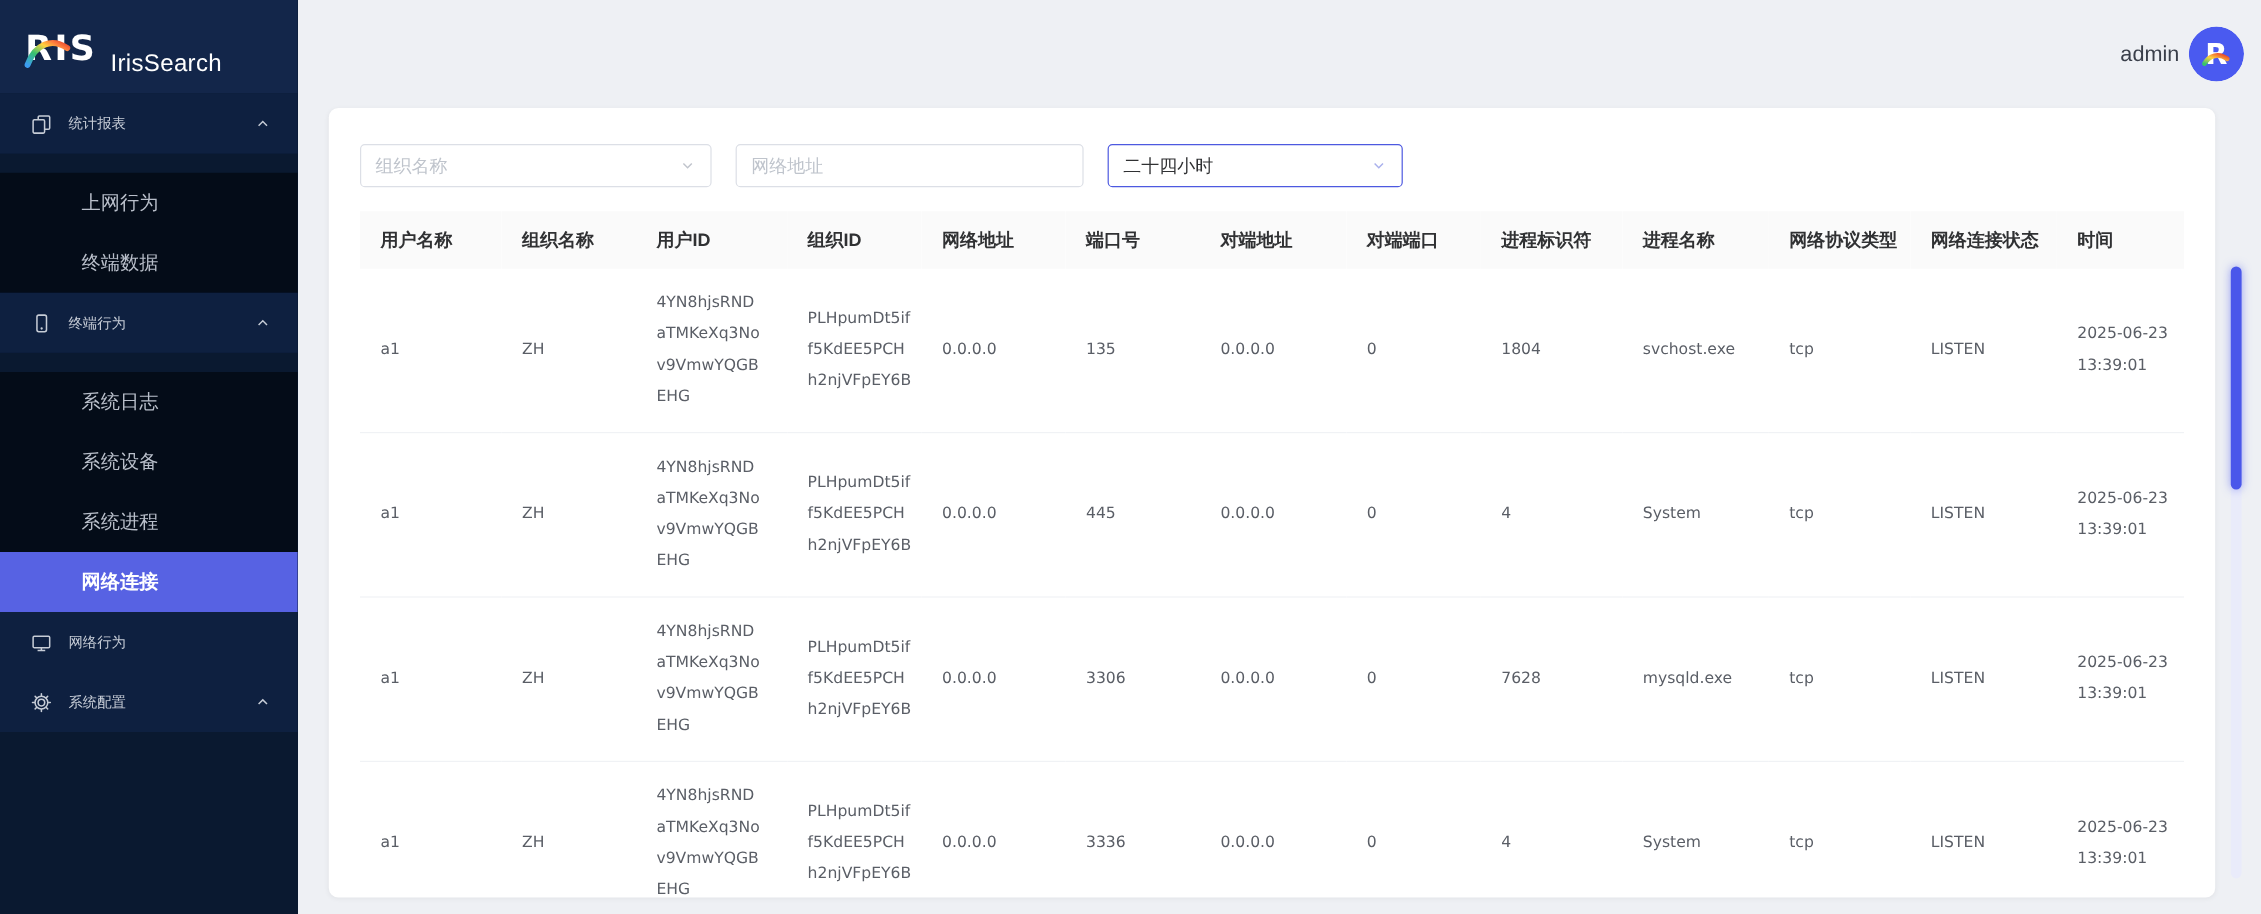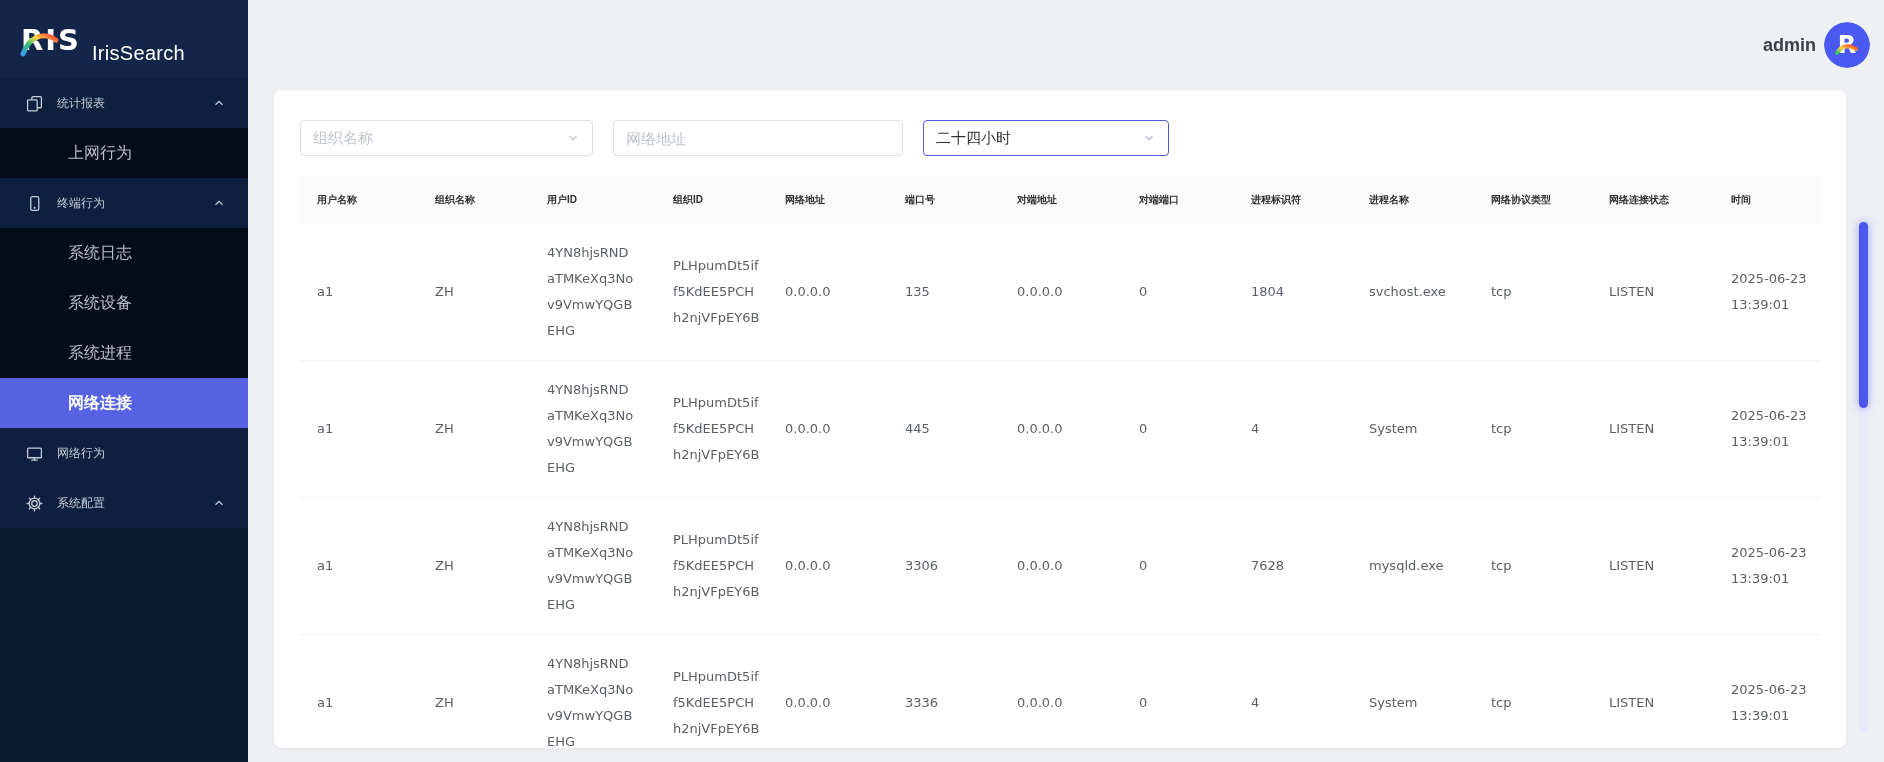--- a/index.html
+++ b/index.html
@@ -6,31 +6,31 @@
   html,body { width:1884px; height:762px; overflow:hidden; background:#eef0f4;
     font-family:"Liberation Sans","DejaVu Sans",sans-serif; }
 
   
   .sidebar { position:fixed; left:0; top:0; bottom:0; width:248px; background:#0a1930; z-index:5; }
   .logo { height:78px; background:#13264a; display:flex; align-items:center; padding-left:20px; gap:10px; }
   .brand-name { color:#ffffff; font-size:20px; font-weight:400; letter-spacing:.3px;margin-top:29px; }
   .nav-parent { height:50px; display:flex; align-items:center; padding-left:26px; gap:14px;
     color:#c6ccd6; font-size:12px; background:#0e2040; cursor:pointer; }
   .nav-parent .chev { margin-left:auto; margin-right:22px; }
-  .submenu { background:#040c18; }
+  .submenu { background:#040c18;margin-top:16px; }
   .nav-sub { height:50px; display:flex; align-items:center; padding-left:68px;
     color:#b9bfca; font-size:16px; cursor:pointer; }
   .nav-sub.active { background:#5762e3; color:#ffffff; font-weight:700; }
   .icon16 { width:17px; height:17px; flex:0 0 17px; }
 
   
   .main { margin-left:248px; height:762px; position:relative; background:#eef0f4; }
   .topbar { height:90px; display:flex; align-items:center; justify-content:flex-end;
     padding-right:14px; gap:8px; }
-  .username { font-size:18px; color:#3a3f4a;font-weight:bold; }
+  .username { font-size:18px; color:#3a3f4a; }
   .avatar { width:46px; height:46px; border-radius:50%; display:block; cursor:pointer; }
 
   .card { margin:0 38px 0 26px; height:658px; background:#ffffff; border-radius:8px;
     overflow:hidden; box-shadow:0 1px 4px rgba(0,0,0,.05); }
 
   
   .filters { display:flex; gap:20px; padding:30px 0 20px 26px; }
   .sel, .txt { height:36px; border:1px solid #dcdfe6; border-radius:4px; background:#fff;
     display:flex; align-items:center; justify-content:space-between; padding:0 12px; font-size:15px; }
   .sel { width:293px; cursor:pointer; }
@@ -38,21 +38,21 @@
   .txt input { border:none; outline:none; width:100%; font-size:15px;
     font-family:"Liberation Sans","DejaVu Sans",sans-serif; color:#303133; }
   .txt input::placeholder { color:#bfc4cc; }
   .sel .ph { color:#bfc4cc; }
   .sel.active { border-color:#4d59e0; width:246px; }
   .sel.active .val { color:#303133; }
 
   
   .table-wrap { padding:0 26px; }
   table { width:100%; border-collapse:collapse; table-layout:fixed; }
-  thead th { background:#fafafa; height:48px; text-align:left; font-size:10px; color:#303133;
+  thead th { background:#fafafa; height:48px; text-align:left; font-size:15px; color:#303133;
     font-weight:600; padding:0 8px 0 17px; white-space:nowrap; overflow:hidden; }
   tbody td { vertical-align:middle; padding:16px 8px 16px 17px; border-bottom:1px solid #f0f2f5;
     font-family:"DejaVu Sans",sans-serif; font-size:13px; color:#5a5e66; }
   .cellv { line-height:26px; }
   .w-uid  { max-width:88px; word-break:break-all; }
   .w-oid  { max-width:89px; word-break:break-all; }
   .w-time { max-width:93px; word-break:break-all; }
 
   
   .scroll-track { position:absolute; right:16px; top:222px; width:9px; height:510px;
@@ -89,20 +89,23 @@
           <rect x="1.5" y="4.5" width="9" height="10.5" rx="1" fill="#0e2040"></rect>
       </svg>
       <span>统计报表</span>
       <svg class="chev" width="14" height="14" viewBox="0 0 16 16" fill="none" stroke="#c6ccd6" stroke-width="1.4">
           <polyline points="4,10 8,6 12,10"></polyline>
         </svg>
     </div>
     <div class="submenu">
       <div class="nav-sub">
         <span>上网行为</span>
+      </div>
+      <div class="nav-sub">
+        <span>终端数据</span>
       </div>
     </div>
 
     <div class="nav-parent">
       <svg class="icon16" viewBox="0 0 16 16" fill="none" stroke="#c6ccd6" stroke-width="1.2">
         <rect x="4.5" y="1.5" width="7.5" height="13" rx="1.5"></rect>
           <circle cx="8.2" cy="12" r=".9" fill="#c6ccd6" stroke="none"></circle>
       </svg>
       <span>终端行为</span>
       <svg class="chev" width="14" height="14" viewBox="0 0 16 16" fill="none" stroke="#c6ccd6" stroke-width="1.4">

